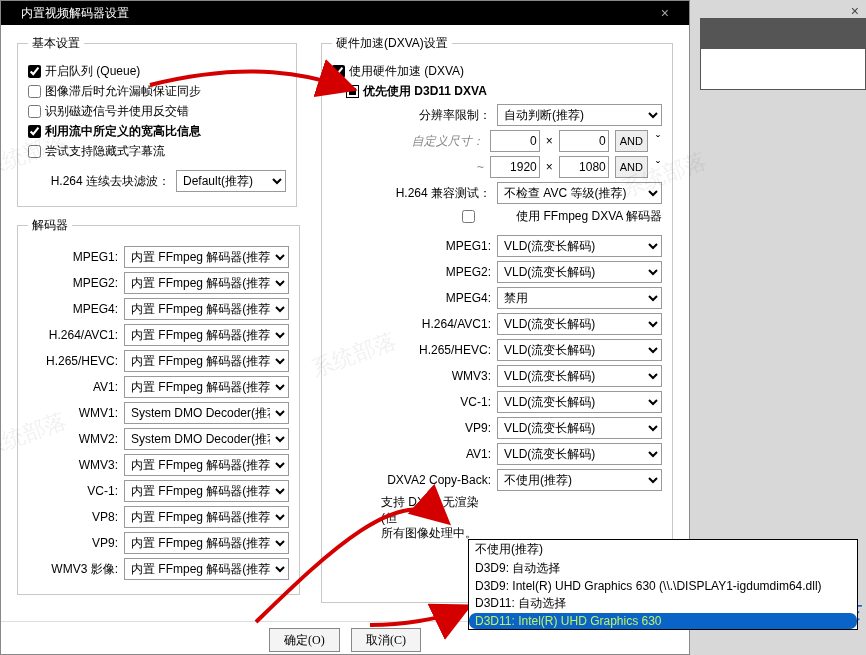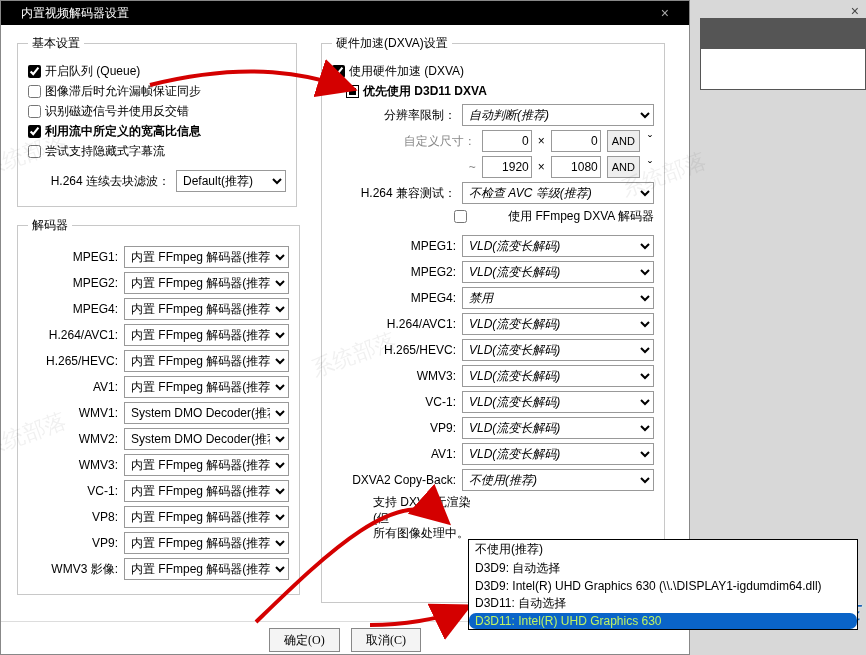--- a/index.html
+++ b/index.html
@@ -1,39 +1,39 @@
 <!DOCTYPE html>
 <html><head>
 <meta charset="utf-8">
 <style>
 * { box-sizing: border-box; margin: 0; padding: 0; font-family: "Microsoft YaHei", "SimSun", Arial, sans-serif; font-size: 12px; }
 body { background: #d8d8d8; width: 866px; height: 655px; overflow: hidden; position: relative; }
 .window { position: absolute; left: 0; top: 0; width: 690px; height: 655px; background: #fff; border: 1px solid #888; }
 .titlebar { background: #000; color: #fff; height: 24px; line-height: 22px; padding: 0 20px; font-size: 12px; display: flex; justify-content: space-between; align-items: center; }
 .titlebar .close { color:#aaa; font-size:14px; cursor:pointer; }
-.content { display: flex; padding: 10px 24px 8px 16px; gap: 24px; }
+.content { display: flex; padding: 10px 16px 8px 16px; gap: 24px; }
 .col-left { width: 280px; }
 .col-right { flex: 1; }
 fieldset { border:1px solid #c8c8c8; padding: 8px 10px 10px 10px; margin-bottom: 10px; }
 legend { font-size:12px; padding: 0 4px; color:#000; }
 .chk { display:flex; align-items:center; gap:4px; margin: 3px 0; }
 .chk input[type=checkbox]{ width:13px; height:13px; accent-color:#000; }
 .chk.black input[type=checkbox]{ appearance:none; width:13px; height:13px; border:1px solid #000; background:#fff; display:inline-flex; align-items:center; justify-content:center; }
 .chk.black input[type=checkbox]:checked::after{ content:''; width:7px; height:7px; background:#000; display:block; }
 .chk label.bold { font-weight:bold; }
 .row { display:flex; align-items:center; justify-content:flex-end; gap:6px; margin:4px 0; }
 .row .lbl { text-align:right; flex:1; white-space:nowrap; }
-.row .lbl.dim { color:#888; }
+.row .lbl.dim { color:#888;font-style:italic; }
 select.combo { height:22px; border:1px solid #999; background:#fff; font-size:12px; padding:0 2px; width:165px; }
 input.numspin { width:50px; height:22px; border:1px solid #999; text-align:right; padding:0 2px; font-size:12px; }
 .andbtn { height:22px; border:1px solid #999; background:#eee; font-size:11px; padding:0 4px; }
 .decoder-grid .row .lbl { width:90px; flex:none; }
 .decoder-grid select.combo { width:165px; }
 .right-grid .row .lbl { width:110px; flex:none; }
-.right-grid select.combo { width:192px;font-style:italic; }
+.right-grid select.combo { width:165px; }
 .footer { text-align:center; padding:6px 0; border-top:1px solid #ddd; }
 .footer button { height:24px; padding:0 14px; border:1px solid #888; background:#f4f4f4; margin:0 4px; font-size:12px;font-family:Liberation Serif, serif; }
 .dropdown-open { position:absolute; left:468px; top:539px; width:390px; border:1px solid #000; background:#fff; z-index:10; }
 .dropdown-open .opt { padding:1px 6px; font-size:12px; white-space:nowrap; overflow:hidden; }
 .dropdown-open .opt.sel { background:#0a64c8; color:#bef264;border-radius:7px; }
 .arrow-red { position:absolute; pointer-events:none; }
 .arrow-path { stroke:#d40000; stroke-width:4; fill:none; }
 .arrow-head { fill:#d40000; }
 .watermark { position:absolute; color:rgba(0,0,0,0.06); font-size:22px; transform:rotate(-20deg); pointer-events:none; white-space:nowrap; }
 .side-panel { position:absolute; right:0; top:18px; width:166px; height:72px; background:#fff; border:1px solid #555; }

